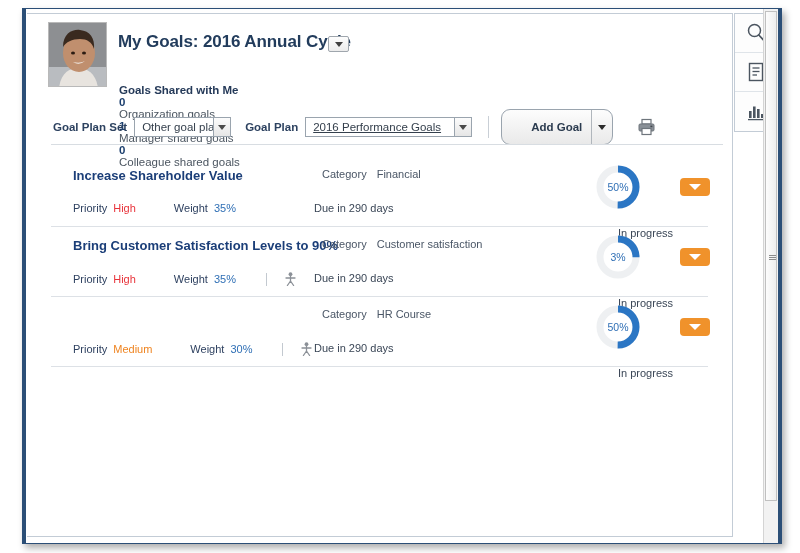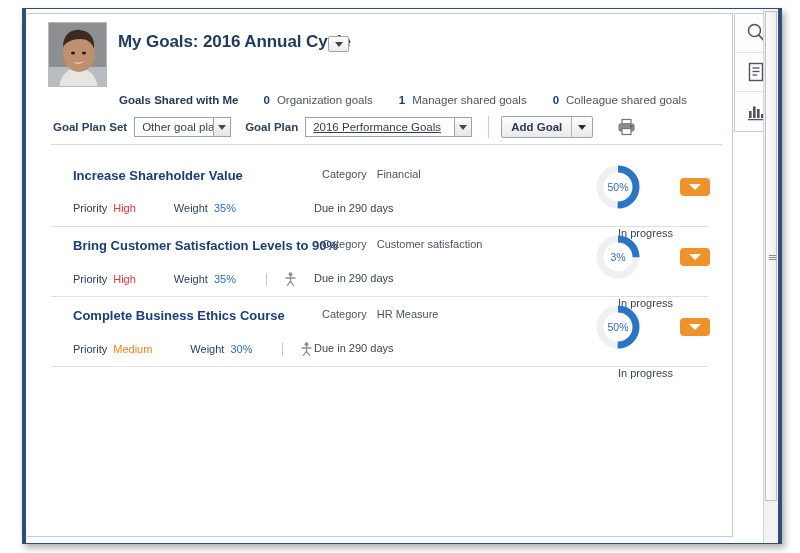--- a/index.html
+++ b/index.html
@@ -98,25 +98,26 @@
   #title-caret-btn .cv {
     width: 0; height: 0;
     border-left: 4px solid transparent;
     border-right: 4px solid transparent;
     border-top: 5px solid #404040;
   }
 
   
   #shared-row {
     position: absolute;
-    left: 92px; top: 80px;
+    left: 92px; top: 70px;
     display: flex;
     align-items: baseline;
     font-size: 11.5px;
     white-space: nowrap;
+    flex-direction: column;
   }
   #shared-row .lbl-strong {
     font-weight: bold;
     color: #253a59;
     margin-right: 25px;
   }
   #shared-row .cnt {
     font-weight: bold;
     color: #1c3f6e;
     margin-right: 7px;
@@ -177,26 +178,27 @@
   #sel-goalplan .sel-val { width: 148px; text-decoration: underline; }
 
   #tb-divider {
     width: 1px; height: 22px;
     background: #c9cfd6;
     margin: 0 12px 0 2px;
   }
 
   #add-goal-group {
     display: flex; align-items: stretch;
-    height: 22px;
+    height: 36px;
     border: 1px solid #9aa4ae;
-    border-radius: 2px;
+    border-radius: 9px;
     background: linear-gradient(#fdfdfd, #e9e9e9);
     cursor: pointer;
     overflow: hidden;
+    padding-left: 20px;
   }
   #add-goal-btn {
     display: flex; align-items: center;
     padding: 0 9px;
     font-size: 11.5px;
     font-weight: bold;
     color: #2b3b4f;
     white-space: nowrap;
   }
   #add-goal-caret {
@@ -510,37 +512,36 @@
               <span class="ring-label">3%</span>
             </div>
             <div class="progress-status">In progress</div>
           </div>
           <div class="row-caret-btn">
             <span class="cv"></span>
           </div>
         </div>
 
         <div class="goal-row">
-          <div class="goal-title">Complete Business Ethics Course</div>
           <div class="goal-meta">
             <span class="meta-lbl">Priority</span>
             <span class="prio-medium">Medium</span>
             <span class="meta-lbl">Weight</span>
             <span class="weight-val">30%</span>
             <span class="meta-sep"></span>
             <span class="person-icon">
               <svg width="11" height="14" viewBox="0 0 11 14">
                 <circle cx="5.5" cy="2.2" r="1.9" fill="#8b9097"></circle>
                 <path d="M5.5 4.2 L5.5 9 M1 6 L10 6 M5.5 9 L2.4 13.5 M5.5 9 L8.6 13.5" stroke="#8b9097" stroke-width="1.3" fill="none" stroke-linecap="round"></path>
               </svg>
             </span>
           </div>
           <div class="goal-cat">
             <span class="cat-lbl">Category</span>
-            <span>HR Measure</span>
+            <span>HR Course</span>
           </div>
           <div class="goal-due">Due in 290 days</div>
           <div class="progress-wrap">
             <div class="ring">
               <svg width="48" height="48" viewBox="0 0 48 48">
                 <circle cx="24" cy="24" r="18" fill="none" stroke="#eef0f2" stroke-width="7"></circle>
                 <circle class="ring-arc" cx="24" cy="24" r="18" fill="none" stroke="#2b76c4" stroke-width="7" stroke-dasharray="56.548667764616276 56.548667764616276" transform="rotate(-90 24 24)"></circle>
               </svg>
               <span class="ring-label">50%</span>
             </div>

